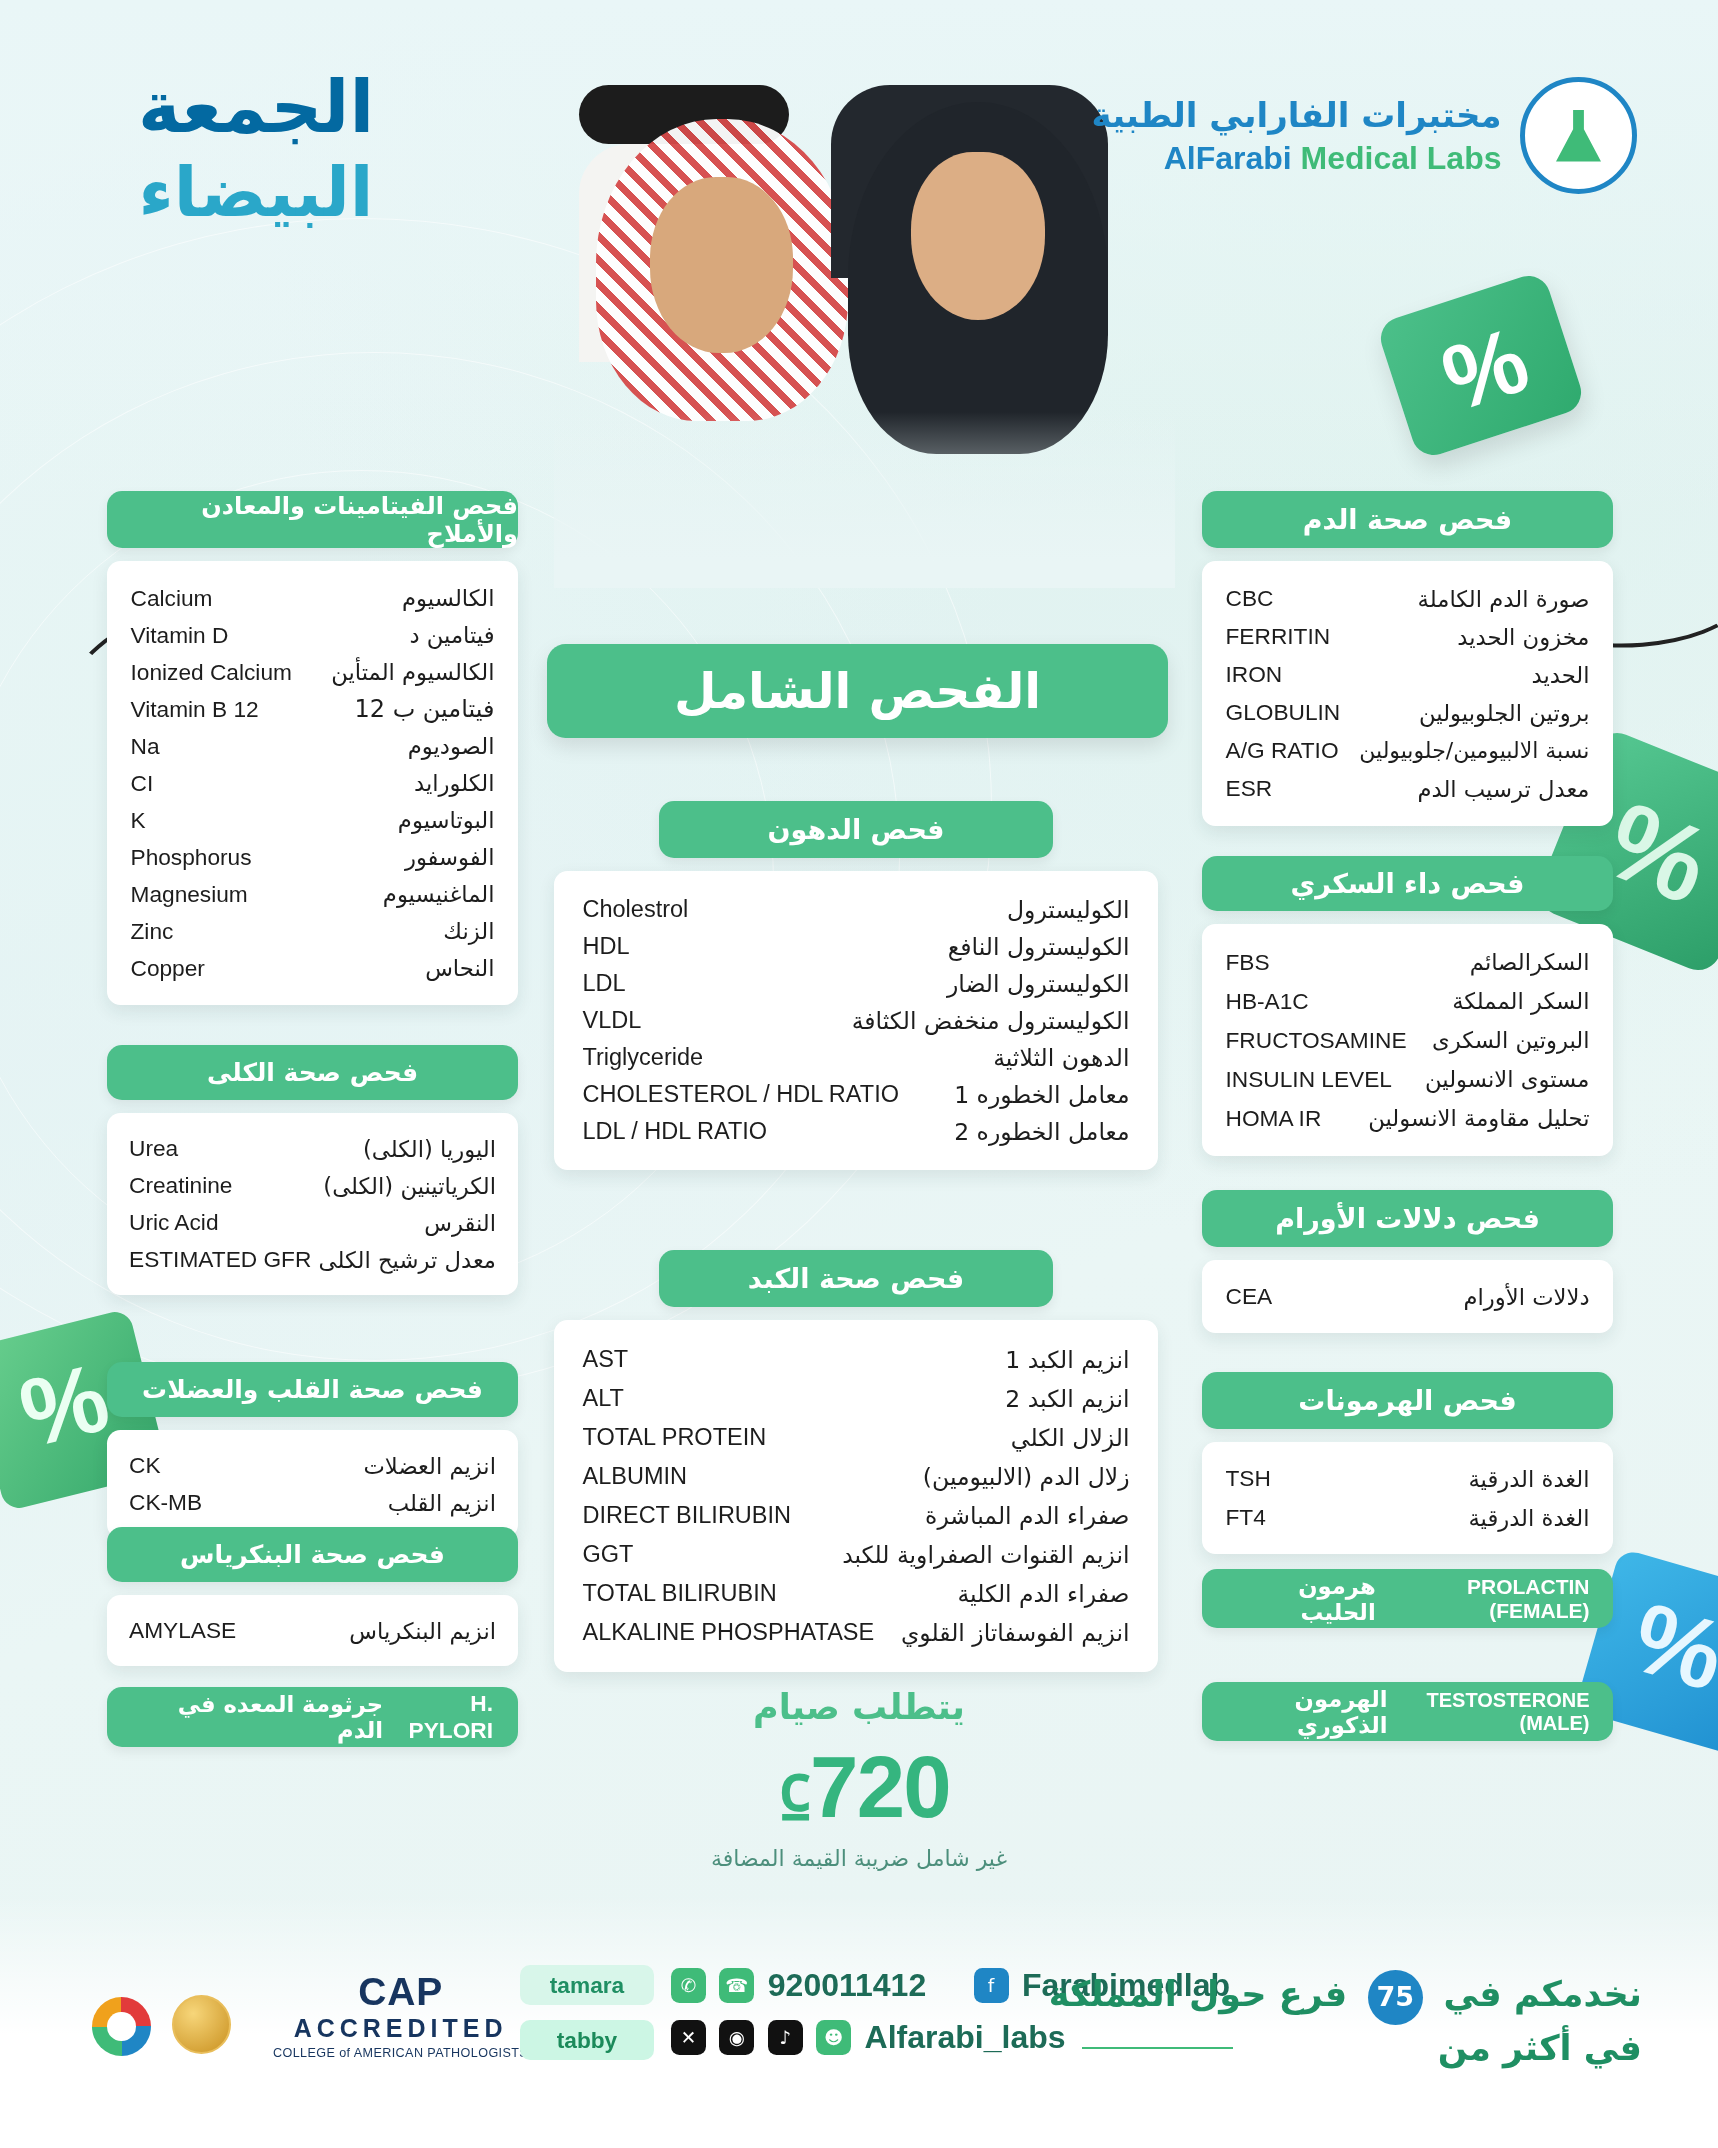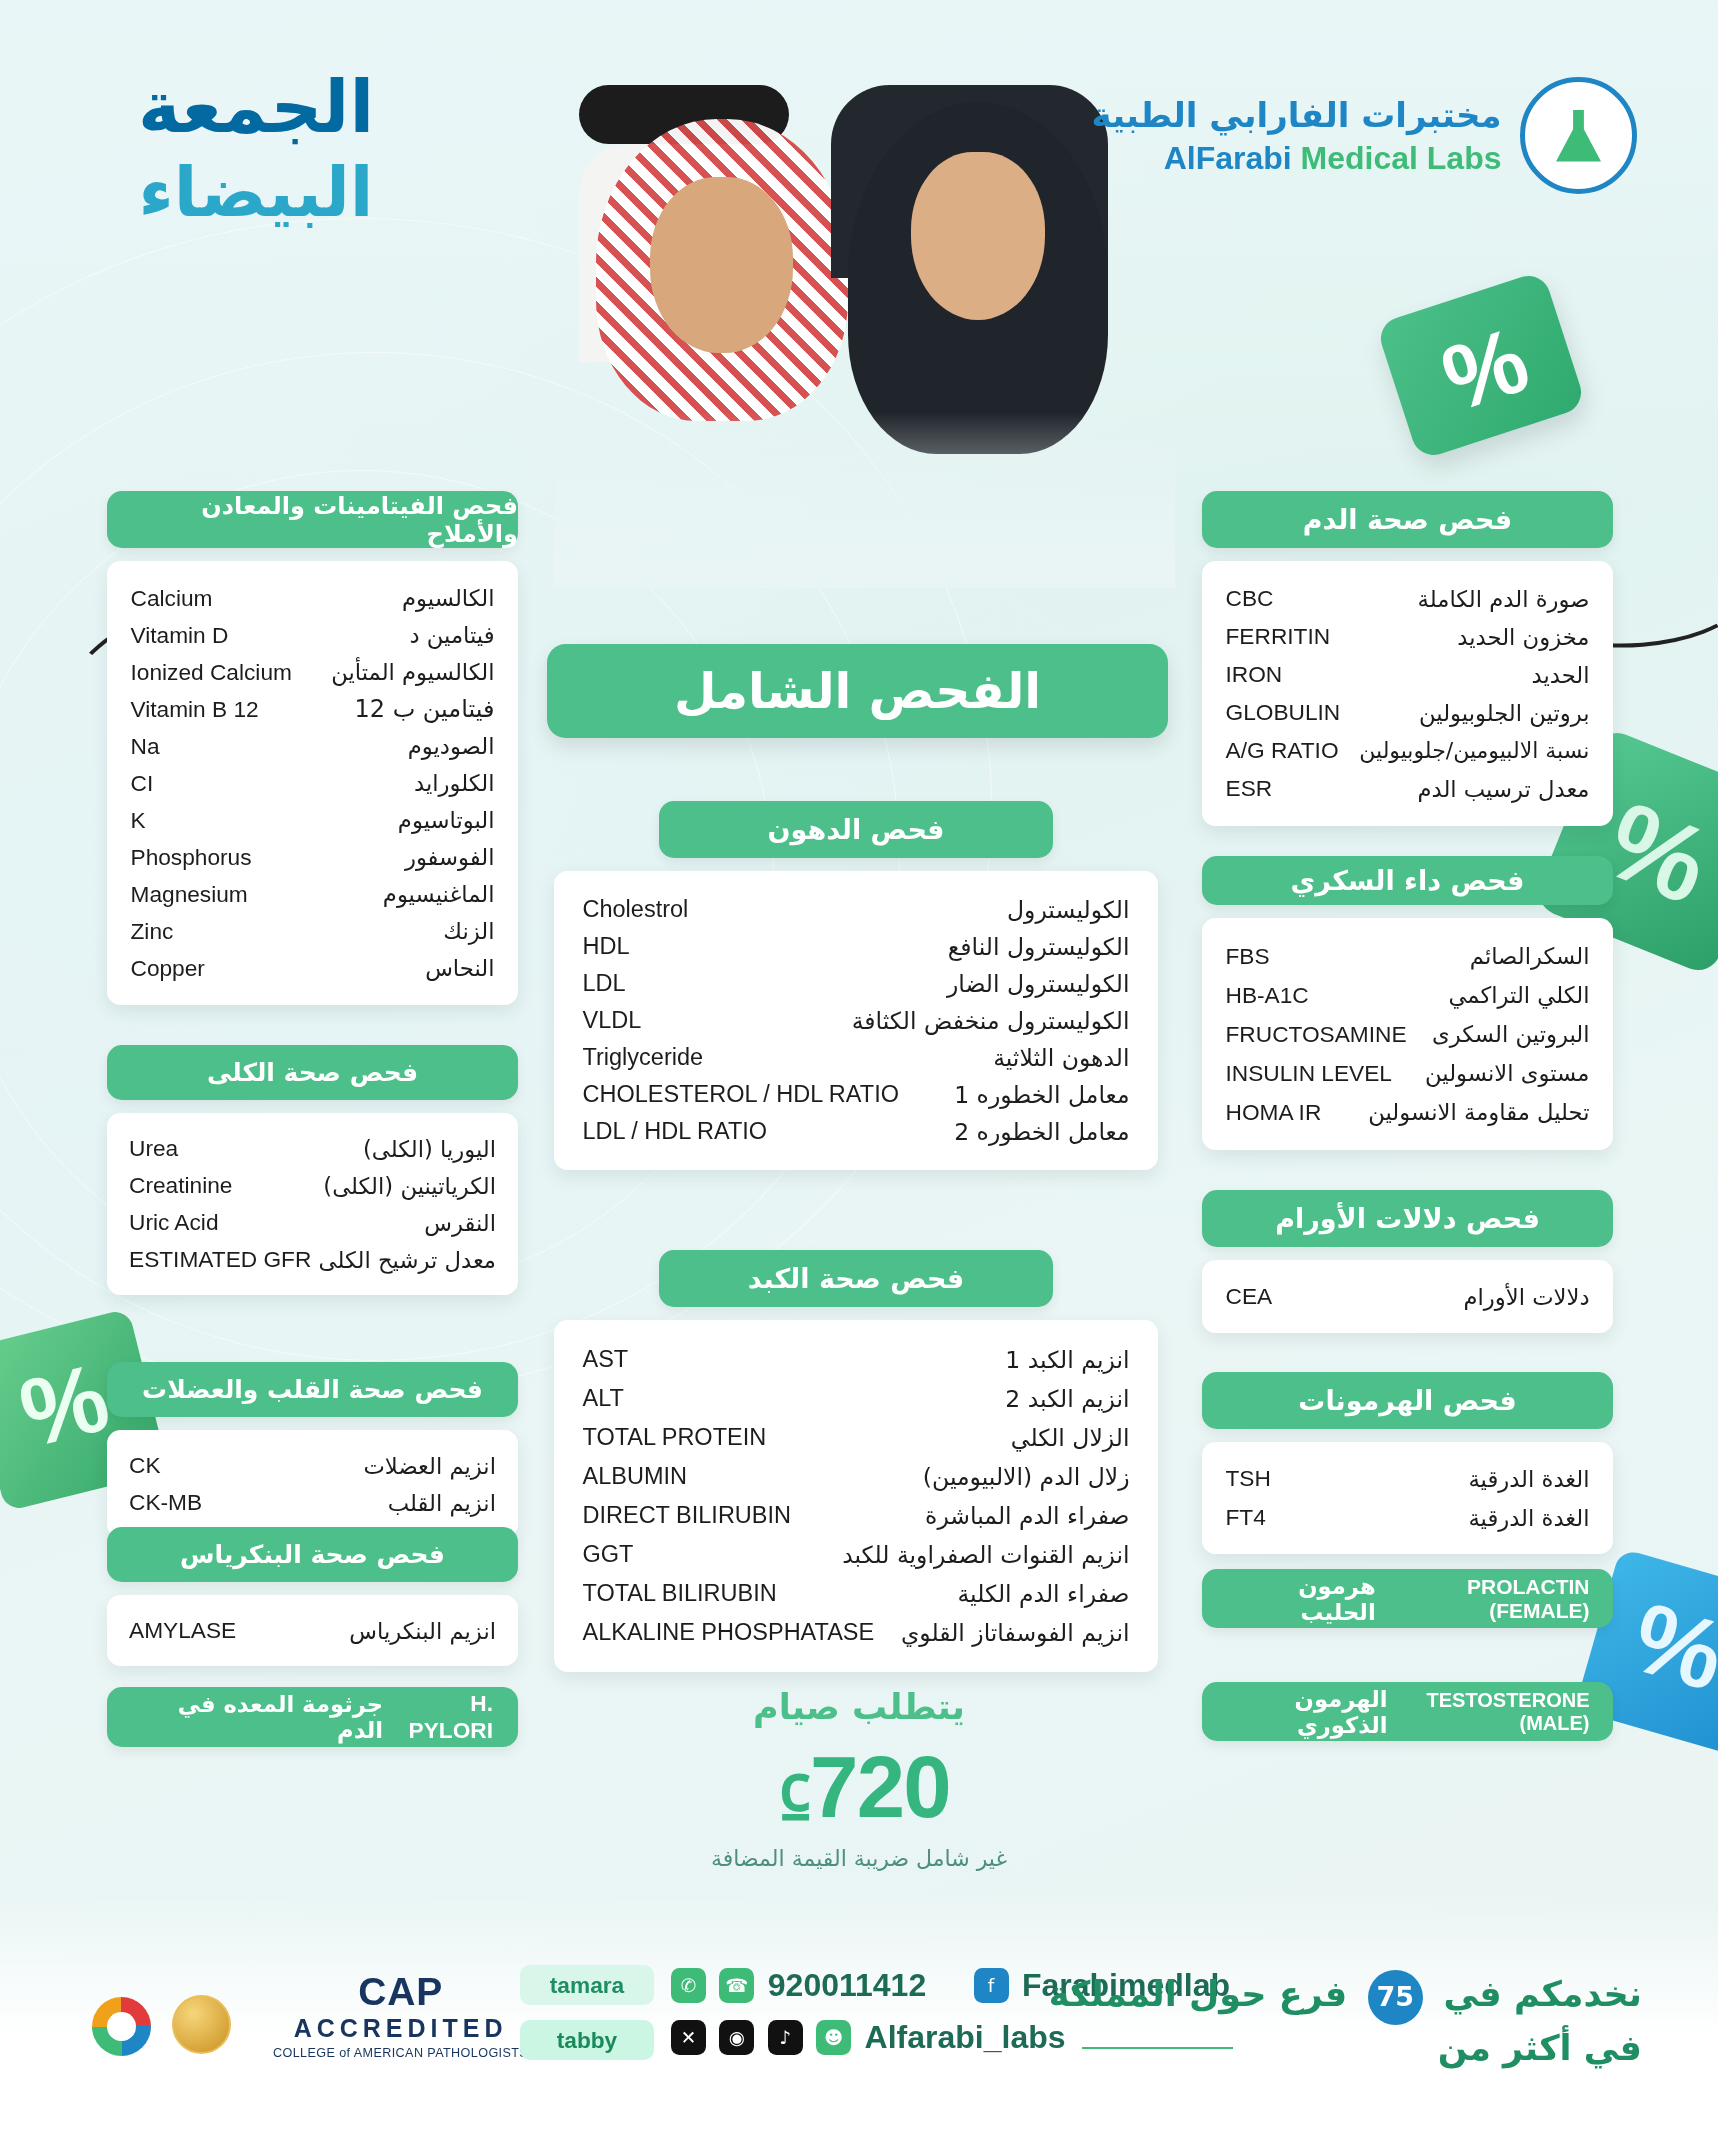--- a/index.html
+++ b/index.html
@@ -399,31 +399,31 @@
         <span class="ar" style="font-size:22px;">نسبة الالبيومين/جلوبيولين</span>
       </div>
       <div class="row" style="height:38px;">
         <span class="en" style="font-size:22.7px;">ESR</span>
         <span class="ar" style="font-size:22.7px;">معدل ترسيب الدم</span>
       </div>
     </div>
   </div>
 
   <div class="blk" style="left:1202px;top:856px;width:411px;">
-    <div class="pill" style="height:49px;font-size:27px;">
+    <div class="pill" style="height:55px;font-size:27px;">
       <span>فحص داء السكري</span>
     </div>
     <div class="panel" style="margin-top:13.4px;padding:18.5px 23.5px;">
       <div class="row" style="height:39px;">
         <span class="en" style="font-size:22.7px;">FBS</span>
         <span class="ar" style="font-size:22.7px;">السكرالصائم</span>
       </div>
       <div class="row" style="height:39px;">
         <span class="en" style="font-size:22.7px;">HB-A1C</span>
-        <span class="ar" style="font-size:22.7px;">الكلي التراكمي</span>
+        <span class="ar" style="font-size:22.7px;">السكر المملكة</span>
       </div>
       <div class="row" style="height:39px;">
         <span class="en" style="font-size:22.7px;">FRUCTOSAMINE</span>
         <span class="ar" style="font-size:22.7px;">البروتين السكرى</span>
       </div>
       <div class="row" style="height:39px;gap:12px;">
         <span class="en" style="font-size:22.7px;">INSULIN LEVEL</span>
         <span class="ar" style="font-size:22.7px;">مستوى الانسولين</span>
       </div>
       <div class="row" style="height:39px;">

